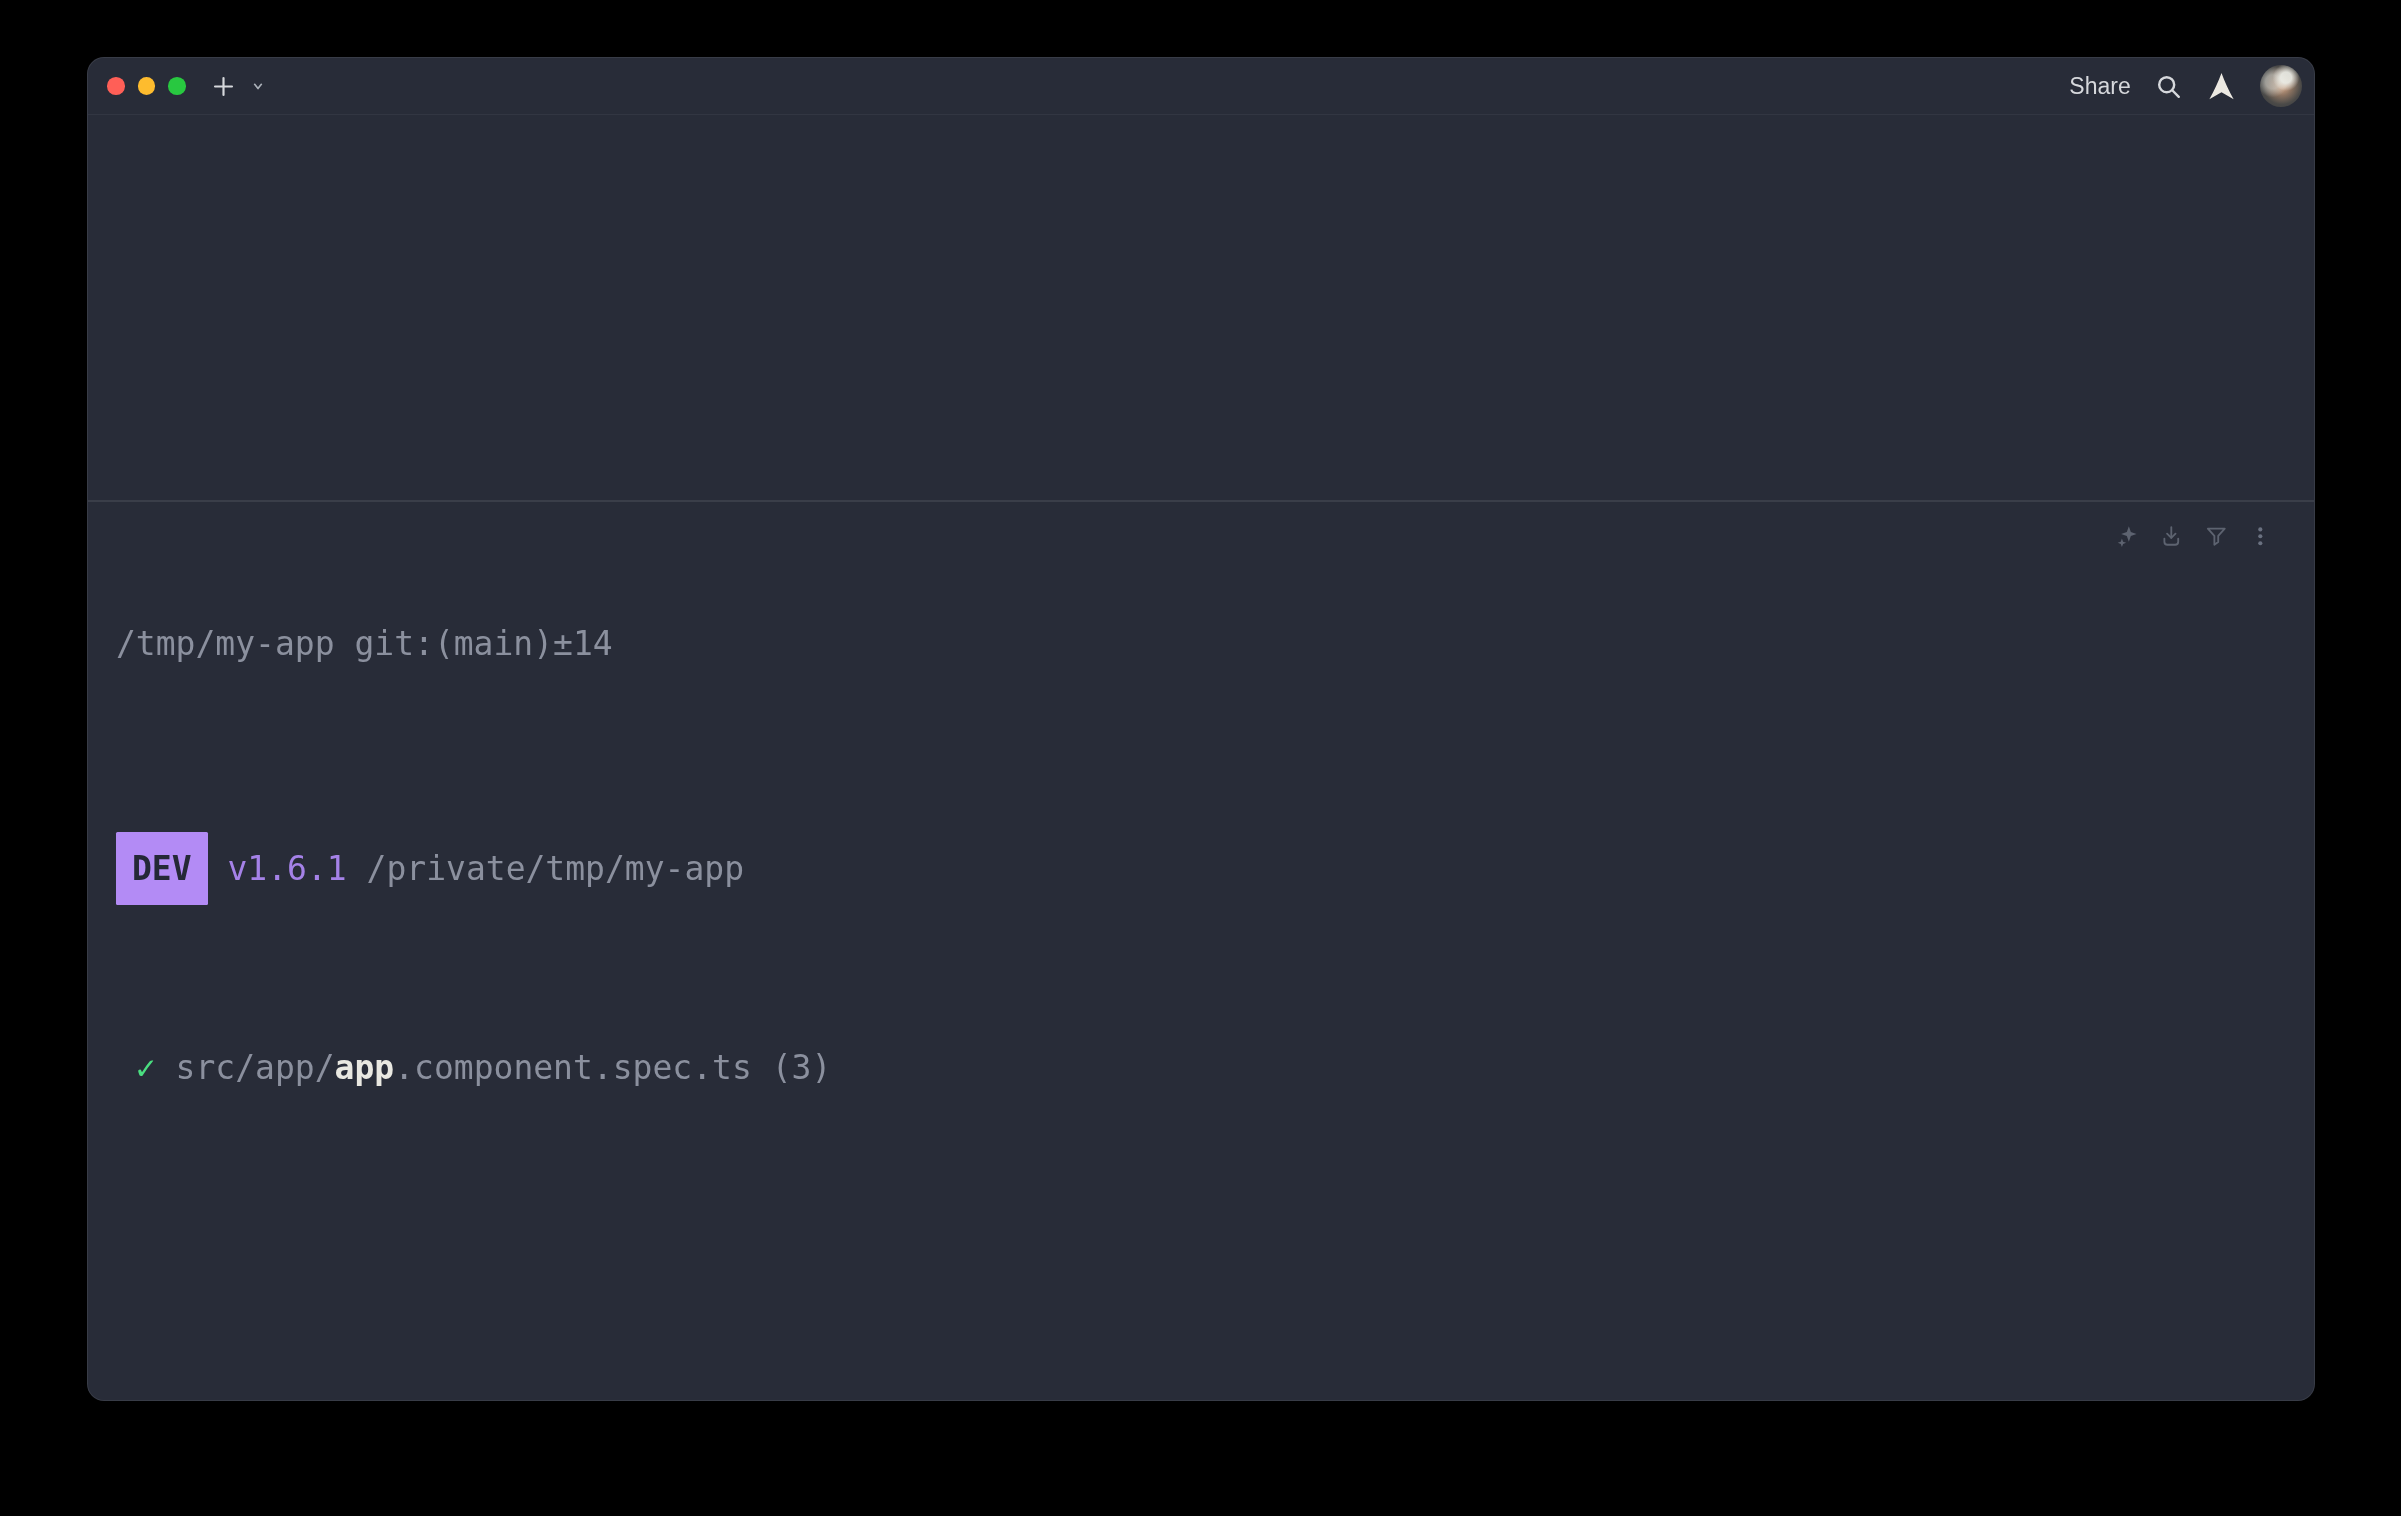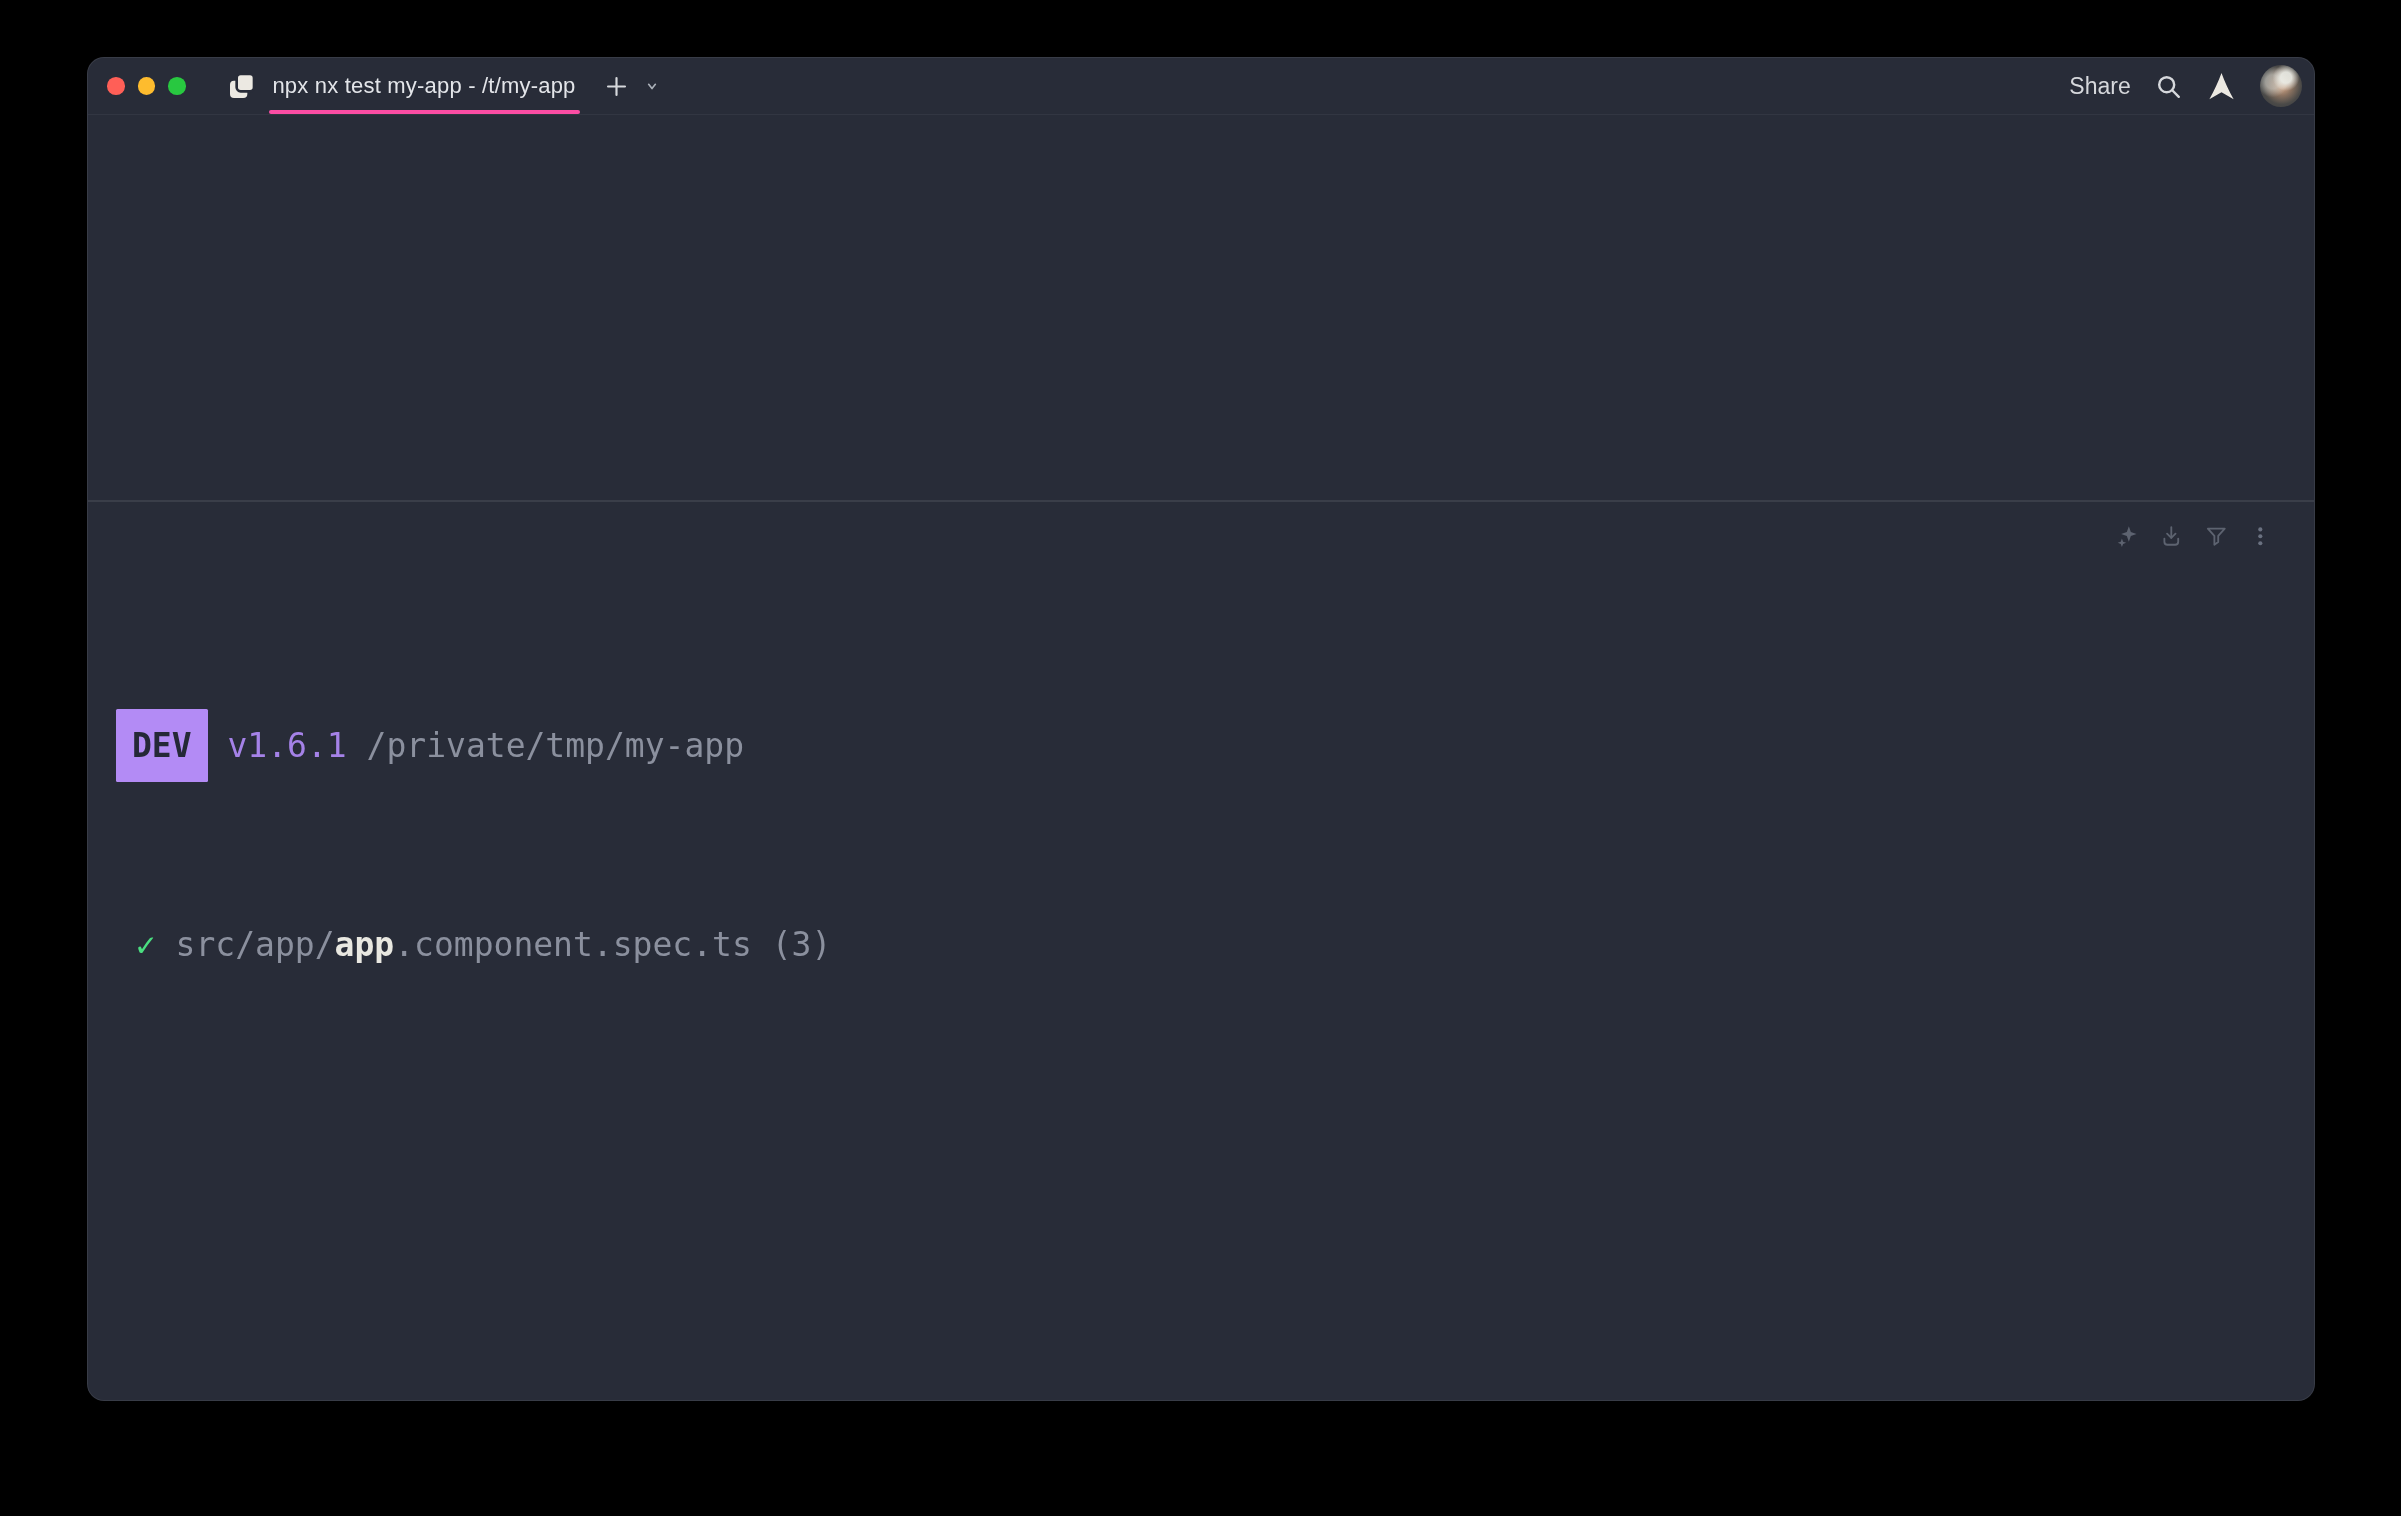--- a/index.html
+++ b/index.html
@@ -81,30 +81,20 @@
 
 <div class="window">
 
   <div class="titlebar">
     <div class="traffic">
       <button class="light red"></button>
       <button class="light yellow"></button>
       <button class="light green"></button>
     </div>
 
-    <div class="tab">
-      <span class="tab-icon">
-        <svg viewBox="0 0 24 24">
-          <rect x="3" y="8" width="13" height="13" rx="3" fill="#ece9e2"></rect>
-          <rect x="8" y="3" width="13" height="13" rx="3" fill="#ece9e2" stroke="#282c38" stroke-width="2"></rect>
-        </svg>
-      </span>
-      <span class="tab-title">npx nx test my-app - /t/my-app</span>
-      <div class="tab-underline"></div>
-    </div>
 
     <div class="newtab-group">
       <button class="tb-btn">
         <svg width="29" height="29" viewBox="0 0 24 24" fill="none" stroke="#d6d8dc" stroke-width="1.8" stroke-linecap="round">
           <line x1="12" y1="5" x2="12" y2="19"></line>
             <line x1="5" y1="12" x2="19" y2="12"></line>
         </svg>
       </button>
       <button class="tb-btn">
         <svg width="20" height="20" viewBox="0 0 24 24" fill="none" stroke="#aab0b8" stroke-width="2" stroke-linecap="round" stroke-linejoin="round">
@@ -154,20 +144,21 @@
     <button class="tool-btn">
       <svg viewBox="0 0 32 32" fill="#6a7180">
         <circle cx="16" cy="7" r="2.7"></circle>
           <circle cx="16" cy="16" r="2.7"></circle>
           <circle cx="16" cy="25" r="2.7"></circle>
       </svg>
     </button>
   </div>
 
   <div class="term">
+    <div class="line dim">/tmp/my-app git:(main)±14</div>
 
     <div class="line dev-line"><span class="badge-dev">DEV</span><span class="ver"> v1.6.1</span><span class="dim"> /private/tmp/my-app</span></div>
 
     <div class="line tree-first"><span class="check"> ✓ </span><span class="dim">src/app/</span><span class="white b">app</span><span class="dim">.component.spec.ts </span><span class="dim">(3)</span></div>
 
 
     
     
     
 

